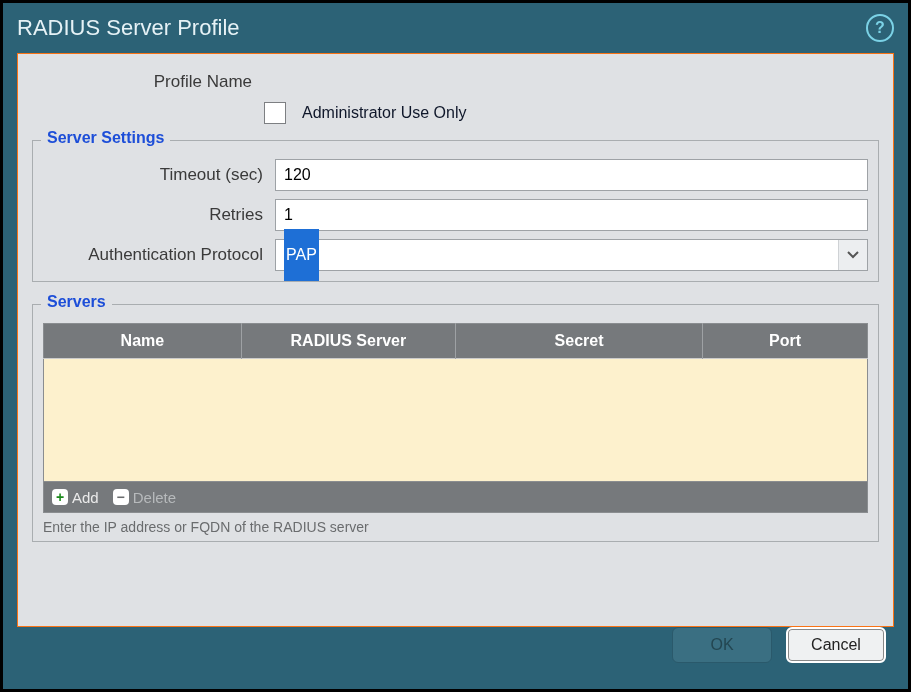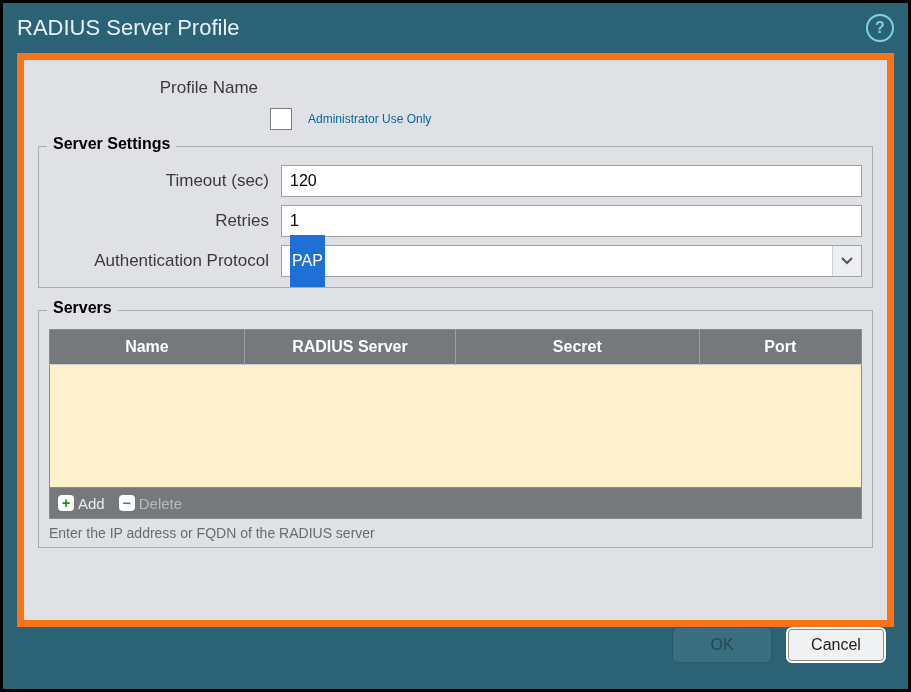--- a/index.html
+++ b/index.html
@@ -40,21 +40,21 @@
     align-items: center;
     justify-content: center;
     font-size: 16px;
     font-weight: bold;
     cursor: pointer;
   }
   .body {
     flex: 1;
     margin: 0 14px 0 14px;
     background: #dfe1e4;
-    border: 7px solid #f97316;
+    border: 1px solid #f97316;
     padding: 18px 14px 10px 14px;
     display: flex;
     flex-direction: column;
     gap: 10px;
   }
   
   .form-row {
     display: flex;
     align-items: center;
     gap: 8px;
@@ -88,21 +88,21 @@
     border: 1px solid #a9adb0;
     padding: 12px 10px 10px 10px;
     position: relative;
   }
   .fieldset-legend {
     position: absolute;
     top: -12px;
     left: 8px;
     background: #dfe1e4;
     padding: 0 6px;
-    color: #000000;
+    color: #1d4ed8;
     font-weight: bold;
     font-size: 16px;
   }
   .select-wrap {
     flex: 1;
     display: flex;
     border: 1px solid #9ea2a6;
     height: 30px;
     background: #fff;
   }
@@ -233,21 +233,21 @@
 
   <div class="body">
 
     <div class="form-row">
       <div class="form-label">Profile Name</div>
     </div>
 
     <div class="form-row">
       <div class="form-label"></div>
       <span class="checkbox"></span>
-      <span style="font-size:12px;color:#0369a1;">Administrator Use Only</span>
+      <span style="font-size:16px;color:#0f172a;">Administrator Use Only</span>
     </div>
 
     <div class="fieldset" style="margin-top:6px;">
       <div class="fieldset-legend">Server Settings</div>
 
       <div class="form-row" style="margin-top:6px;">
         <div class="form-label">Timeout (sec)</div>
         <input class="form-input" type="text" value="120" style="">
       </div>
 

